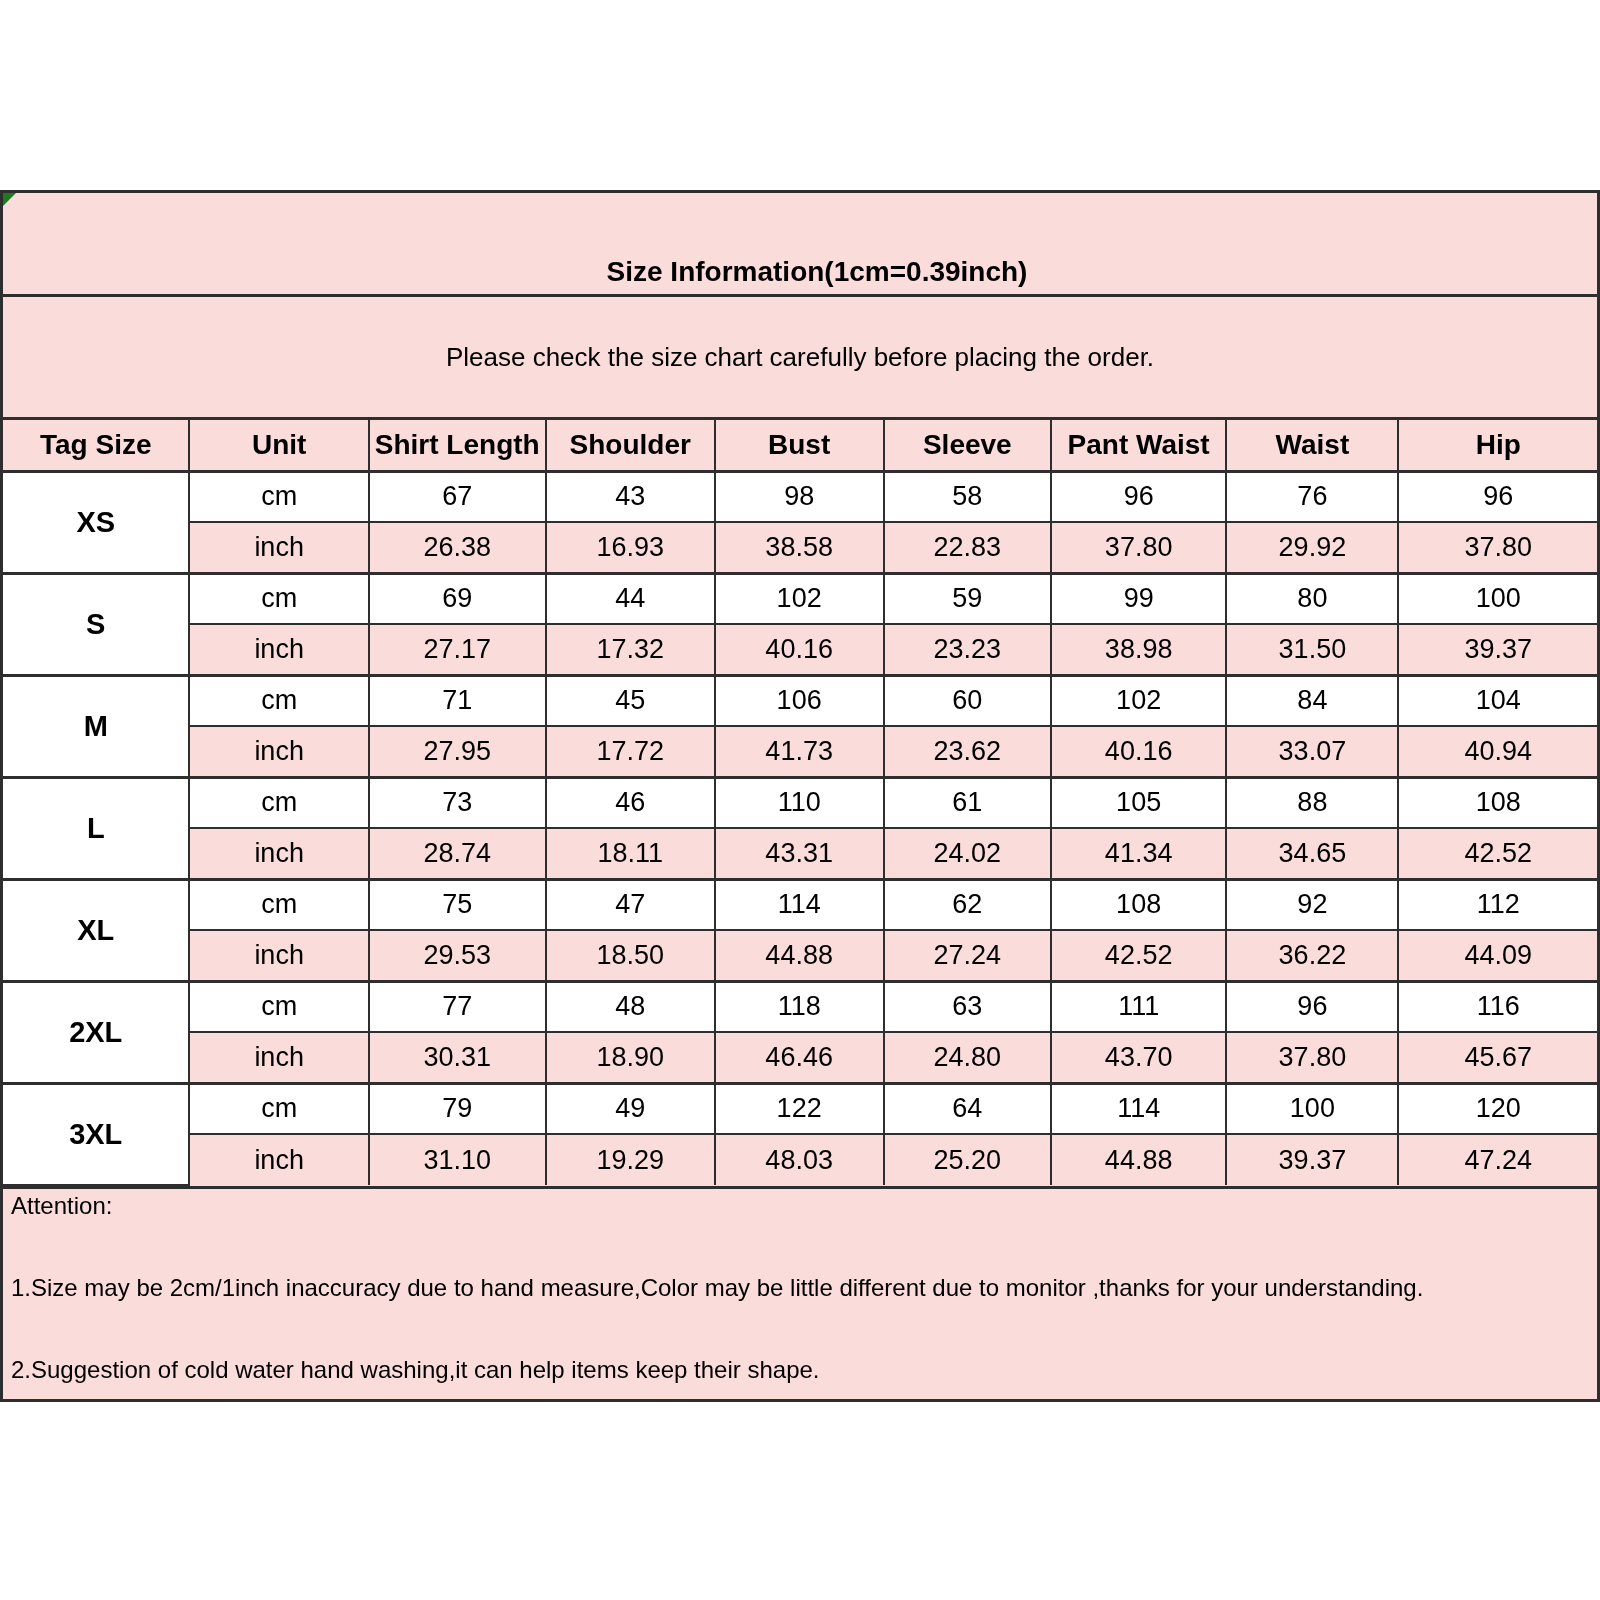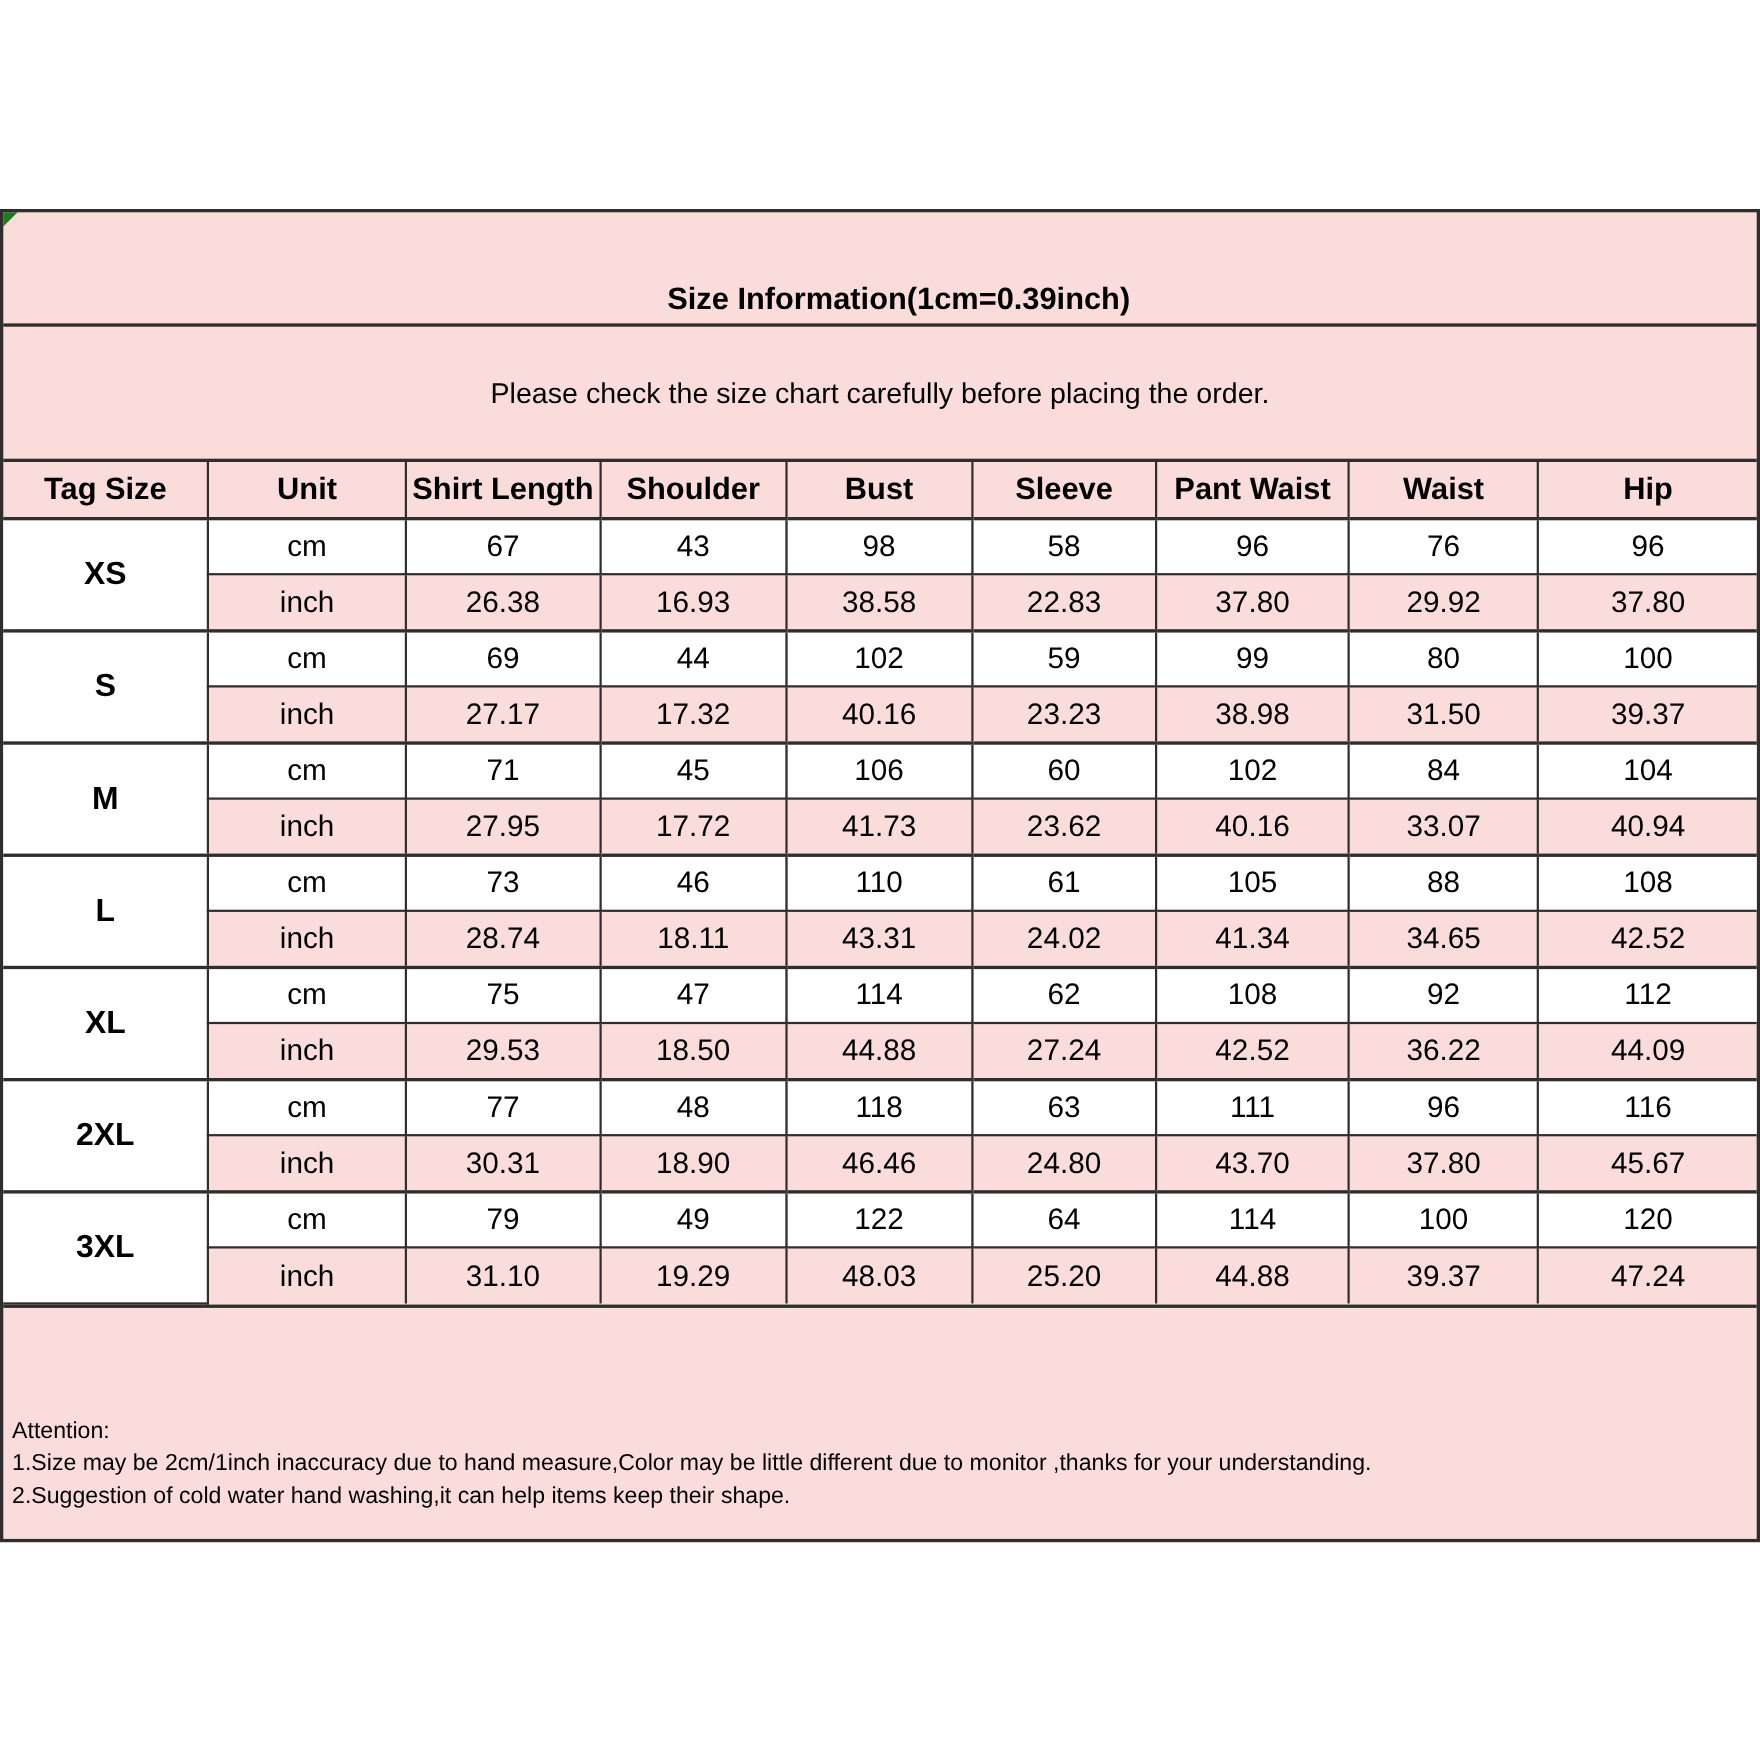--- a/index.html
+++ b/index.html
@@ -82,23 +82,23 @@
   }
   .size-table tr.cm-row td { background: #ffffff; }
   .size-table tr.cm-row td.tag-cell { background: #ffffff; }
   .size-table tr.inch-row td { background: transparent; }
   .attention-block {
     flex: 1;
     box-sizing: border-box;
     border-top: 3px solid var(--border, #2e2e2e);
     display: flex;
     flex-direction: column;
-    justify-content: flex-end;
-    padding: 0 10px 24px 8px;
-    font-size: 21px;
+    justify-content: space-between;
+    padding: 0 10px 12px 8px;
+    font-size: 24px;
     line-height: 1.42;
     text-align: left;
   }
   .attention-block div { white-space: nowrap; }
 </style>
 </head>
 <body>
 
 <div class="sheet">
   <div class="corner-triangle"></div>

